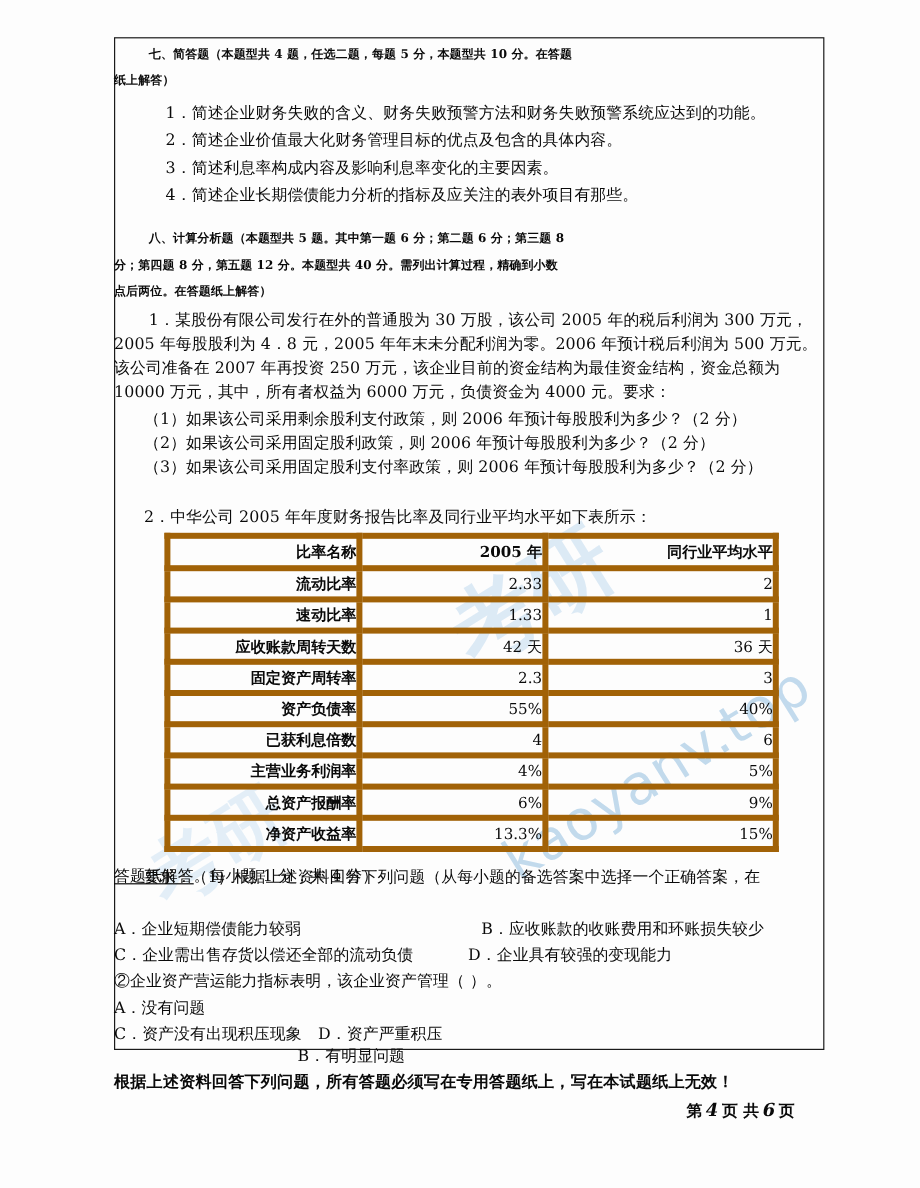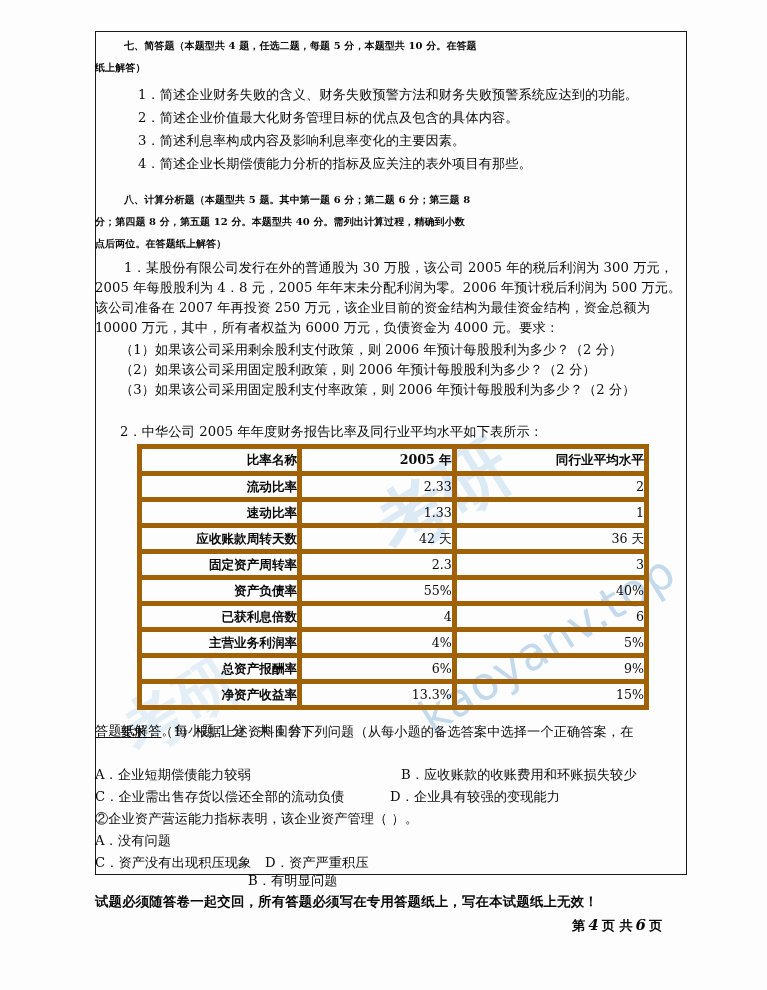--- a/index.html
+++ b/index.html
@@ -264,17 +264,17 @@
 
     <div class="blk" style="left:-1px; top:777px;">②企业资产营运能力指标表明，该企业资产管理（            ）。</div>
     <div class="blk" style="left:-1px; top:799px;">A．没有问题</div>
     <div class="blk" style="left:152px; top:799px;margin-top:40px;">B．有明显问题</div>
     <div class="blk" style="left:-1px; top:821px;">C．资产没有出现积压现象</div>
     <div class="blk" style="left:169px; top:821px;">D．资产严重积压</div>
 
   </div>
 </div>
 
-<div id="footer-note">试题必须随答卷一起交回，所有答题必须写在专用答题纸上，写在本试题纸上无效！</div>
+<div id="footer-note">根据上述资料回答下列问题，所有答题必须写在专用答题纸上，写在本试题纸上无效！</div>
 
 <div id="page-number">
   <span>第</span><span class="pn">4</span><span>页 共</span><span class="pn">6</span><span>页</span>
 </div>
 
 </body></html>

